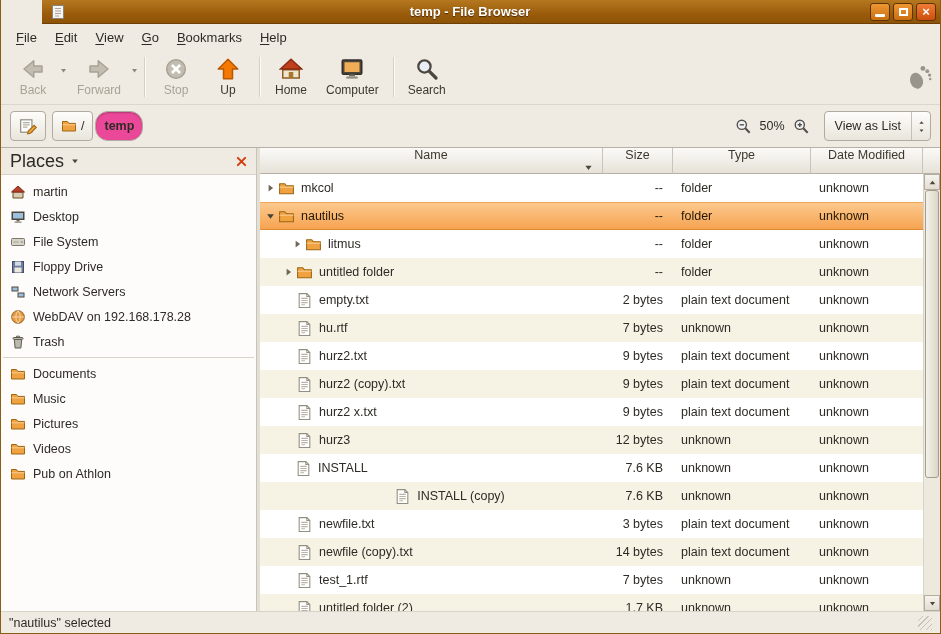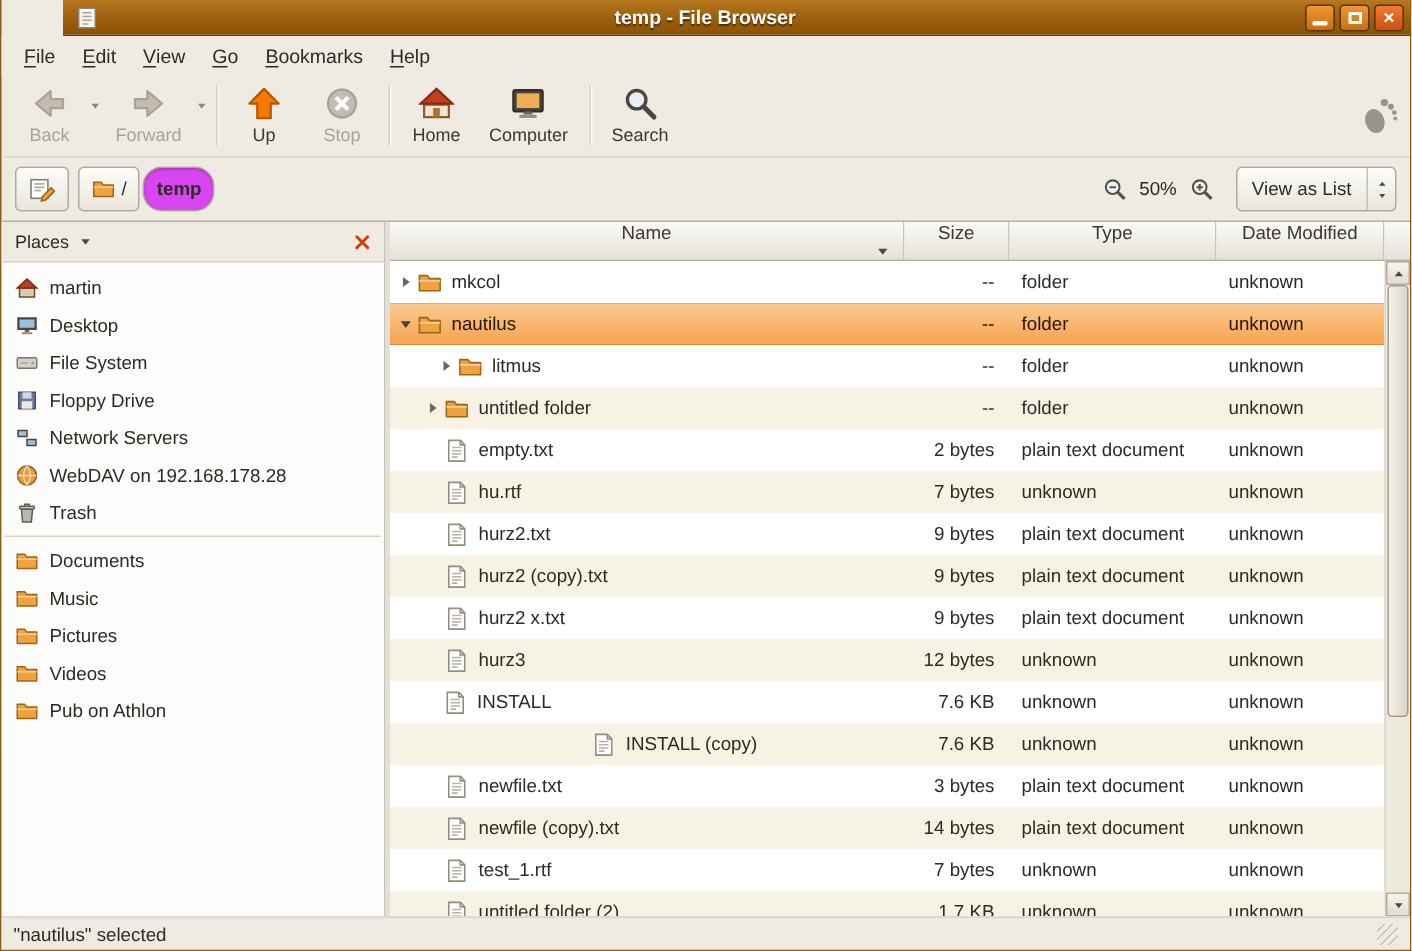--- a/index.html
+++ b/index.html
@@ -34,36 +34,36 @@
   .tb-btn .lbl { font-size: 12px; color: #3c382f; white-space: nowrap; }
   .tb-btn.disabled .lbl { color: #a9a396; }
   .tb-drop { margin-top: 12px; width: 9px; height: 9px; display: inline-flex; }
   .tb-sep { width: 1px; height: 40px; background: #d5d0c5; box-shadow: 1px 0 0 #fbfaf7; margin: 0 5px; }
   .tb-logo { margin-left: auto; width: 26px; height: 26px; }
 
   
   .locbar { flex: 0 0 42px; display: flex; align-items: center; gap: 6px; padding: 0 9px; }
   .loc-btn { height: 30px; display: flex; align-items: center; gap: 4px; padding: 0 8px;
     background: linear-gradient(#fefdfb, #e9e5db); border: 1px solid #b1ab9f; border-radius: 4px; font-size: 12.5px; cursor: default; }
-  .loc-btn.pressed { background: #d946ef; box-shadow: inset 0 1px 2px rgba(0,0,0,.25); font-weight: bold; border-radius: 13px; }
+  .loc-btn.pressed { background: #ec4899; box-shadow: inset 0 1px 2px rgba(0,0,0,.25); font-weight: bold; border-radius: 13px; }
   .pathbar { display: flex; gap: 2px; }
   .zoom-area { margin-left: auto; display: flex; align-items: center; gap: 8px; }
   .zoom-label { font-size: 12.5px; }
   .combo { height: 30px; display: flex; align-items: center; background: linear-gradient(#fefdfb, #e9e5db);
     border: 1px solid #b1ab9f; border-radius: 4px; margin-left: 6px; cursor: default; }
   .combo .val { padding: 0 10px; font-size: 12.5px; white-space: nowrap; }
   .combo .csep { width: 1px; align-self: stretch; background: #c6c0b4; }
   .combo .arrows { width: 18px; display: flex; flex-direction: column; align-items: center; justify-content: center; gap: 1px; }
 
   
   .main { flex: 1; display: flex; overflow: hidden; border-top: 1px solid #b7b1a5; }
 
   .sidebar { flex: 0 0 256px; display: flex; flex-direction: column; background: #fdfcfa; border-right: 1px solid #c8c3b8; }
   .side-header { flex: 0 0 27px; display: flex; align-items: center; padding: 0 5px 0 9px; background: #efebe3; border-bottom: 1px solid #d8d3c9; }
-  .ph-label { font-size: 12px; }
+  .ph-label { font-size: 18px; }
   .chev { margin-left: 6px; width: 10px; height: 10px; }
   .side-close { margin-left: auto; width: 20px; height: 20px; display: flex; align-items: center; justify-content: center; }
   .side-list { flex: 1; padding-top: 4px; overflow: hidden; }
   .side-item { height: 25px; display: flex; align-items: center; gap: 7px; padding: 0 9px; font-size: 12.5px; white-space: nowrap; cursor: default; }
   .side-sep { height: 1px; background: #d9d4c9; margin: 3px 2px; }
 
   .splitter { flex: 0 0 3px; background: #e3dfd6; cursor: col-resize; }
 
   .content { flex: 1; display: flex; flex-direction: column; background: #fff; overflow: hidden; }
   .list-header { flex: 0 0 24px; display: flex; }
@@ -165,38 +165,38 @@
             <span class="lbl">Forward</span>
           </div>
           <span class="icon tb-drop">
             <svg viewBox="0 0 16 16" width="100%" height="100%">
               <path d="M3.5 5.5h9L8 11.5z" fill="#8d8778"></path>
             </svg>
           </span>
         </div>
         <div class="tb-sep"></div>
         <div class="tb-group">
+          <div class="tb-btn disabled">
+            <span class="icon" style="width: 24px; height: 24px;">
+              <svg viewBox="0 0 16 16" width="100%" height="100%">
+                <circle cx="8" cy="8" r="6.2" fill="#c3bdb1" stroke="#a8a295"></circle>
+                <path d="M5.3 5.3l5.4 5.4M10.7 5.3 5.3 10.7" stroke="#fff" stroke-width="1.8"></path>
+              </svg>
+            </span>
+            <span class="lbl">Stop</span>
+          </div>
+        </div>
+        <div class="tb-group">
           <div class="tb-btn">
             <span class="icon" style="width: 24px; height: 24px;">
               <svg viewBox="0 0 16 16" width="100%" height="100%">
                 <path d="M8 1.5 14.5 8H11v6.5H5V8H1.5z" fill="#f57900" stroke="#b85700" stroke-linejoin="round"></path>
               </svg>
             </span>
             <span class="lbl">Up</span>
-          </div>
-        </div>
-        <div class="tb-group">
-          <div class="tb-btn disabled">
-            <span class="icon" style="width: 24px; height: 24px;">
-              <svg viewBox="0 0 16 16" width="100%" height="100%">
-                <circle cx="8" cy="8" r="6.2" fill="#c3bdb1" stroke="#a8a295"></circle>
-                <path d="M5.3 5.3l5.4 5.4M10.7 5.3 5.3 10.7" stroke="#fff" stroke-width="1.8"></path>
-              </svg>
-            </span>
-            <span class="lbl">Stop</span>
           </div>
         </div>
         <div class="tb-sep"></div>
         <div class="tb-group">
           <div class="tb-btn">
             <span class="icon" style="width: 24px; height: 24px;">
               <svg viewBox="0 0 16 16" width="100%" height="100%">
                 <path d="M2.5 8.5h11V14h-11z" fill="#efe4cd" stroke="#8f5d27"></path>
                 <path d="M1 8 8 1.5 15 8z" fill="#c03f1d" stroke="#892b12"></path>
                 <rect x="6.5" y="10" width="3" height="4" fill="#a9742e"></rect>

